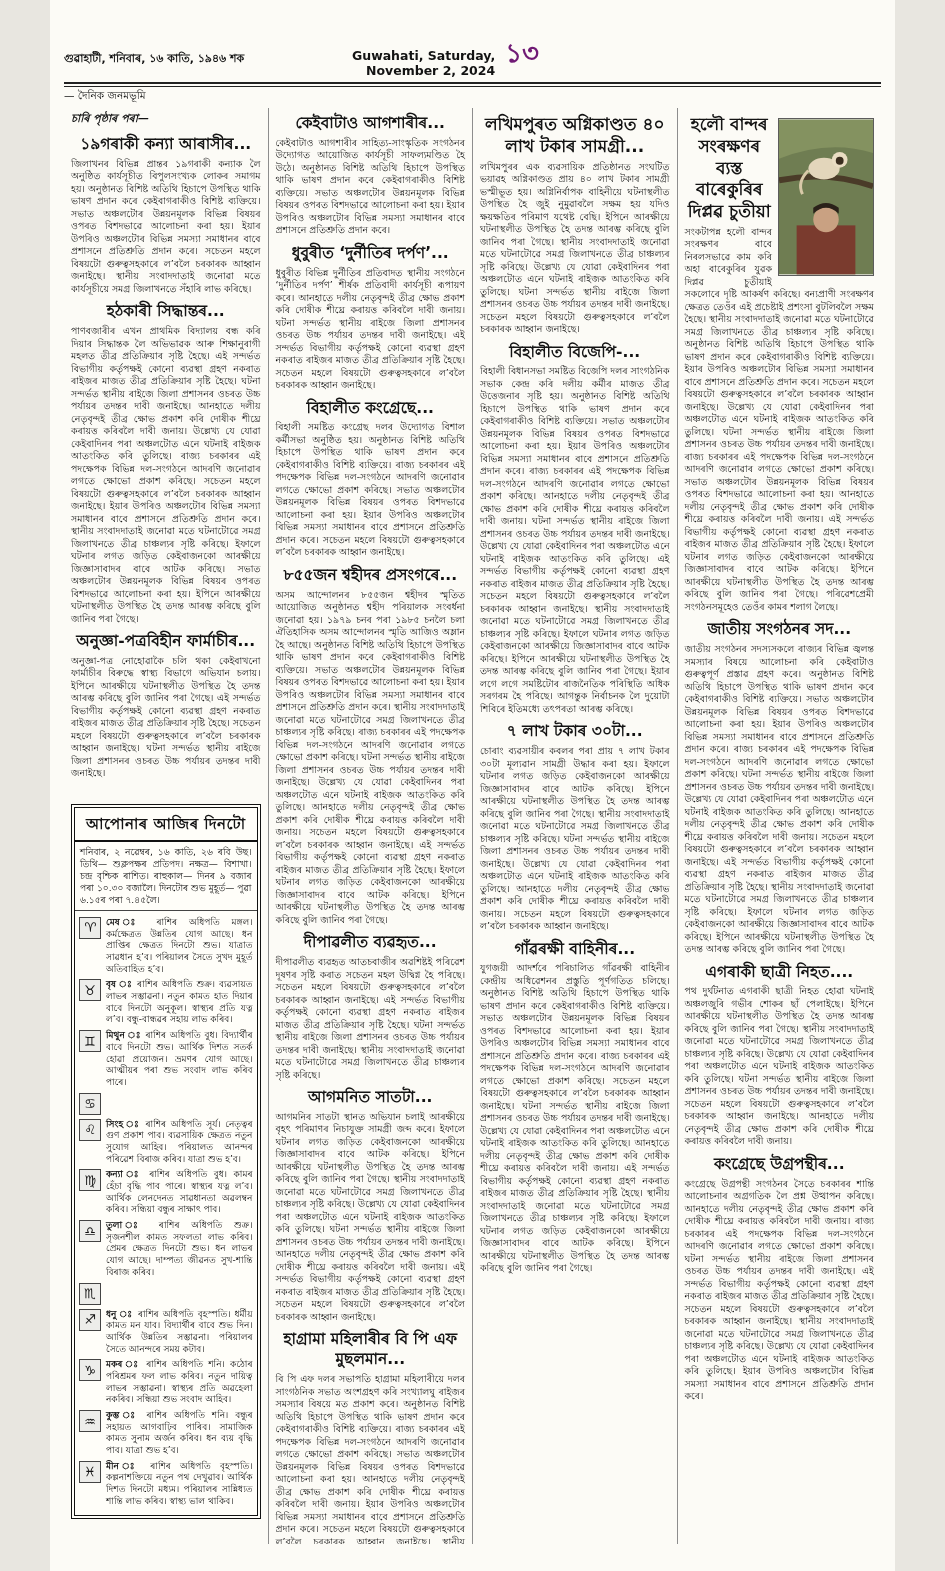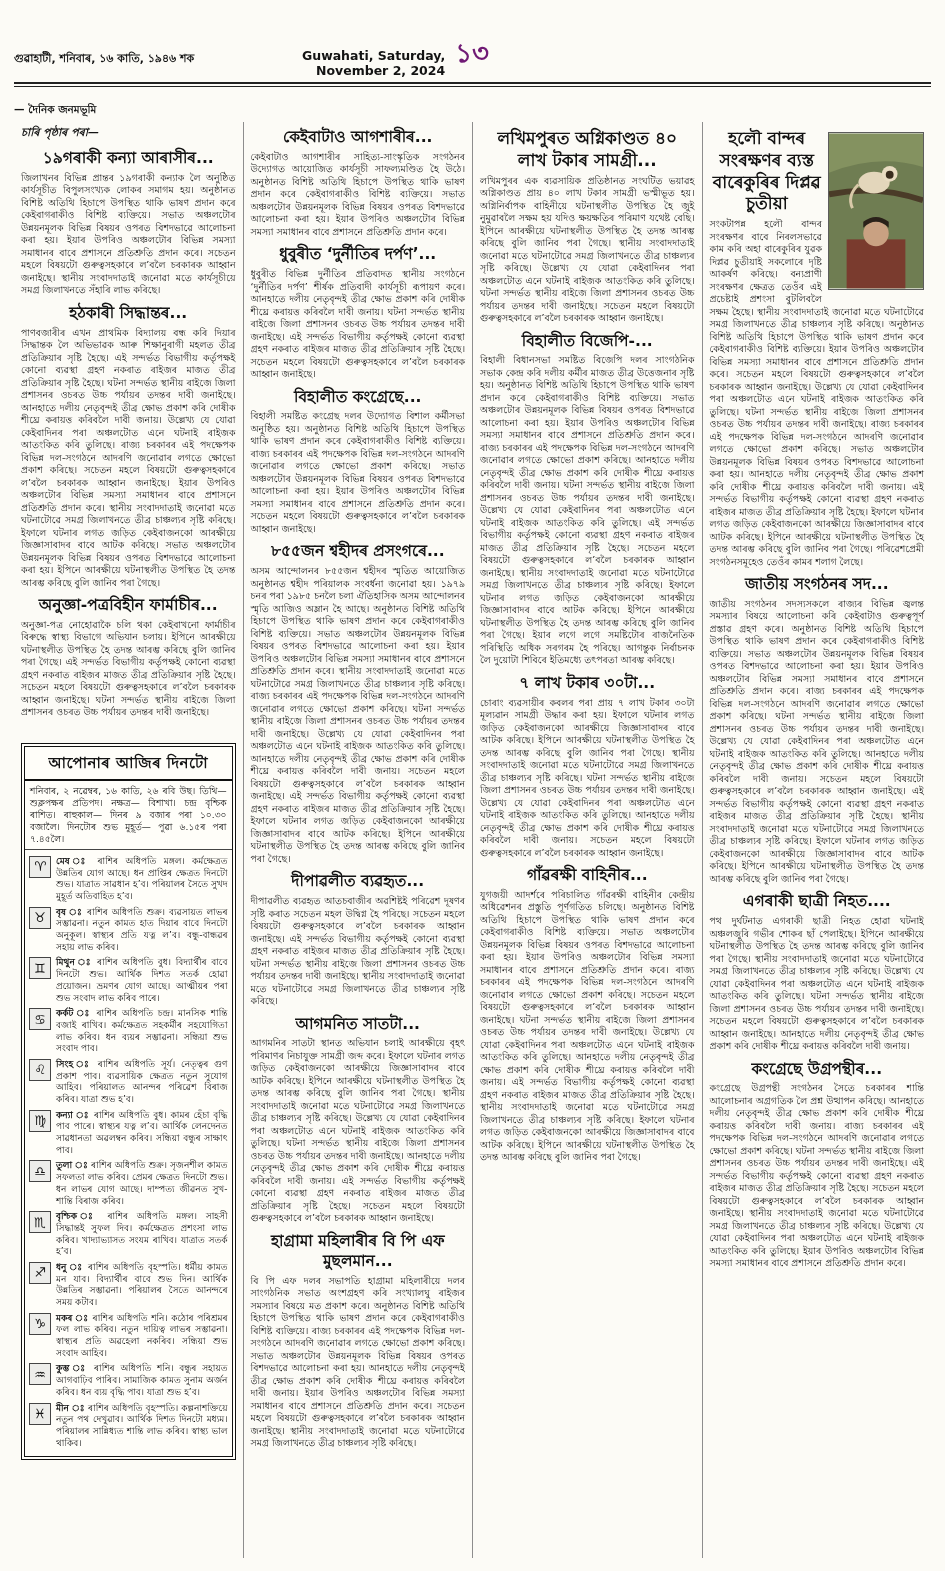--- a/index.html
+++ b/index.html
@@ -1,33 +1,33 @@
 <!DOCTYPE html>
 <html><head>
 <meta charset="utf-8">
 <style>
   * { margin:0; padding:0; box-sizing:border-box; }
   html,body { background:#e8e6e0; }
   body { font-family:"DejaVu Sans","Liberation Sans",sans-serif; color:#131313; }
-  .page { width:945px; height:1571px; margin:0 auto; background:#fcfbf6; padding:40px 14px 12px; overflow:hidden; position:relative; }
+  .page { width:845px; height:1571px; margin:0 auto; background:#fcfbf6; padding:40px 14px 12px; overflow:hidden; position:relative; }
 
   
   .hdr { display:flex; align-items:center; }
   .hdr-left { width:225px; font-size:11px; font-weight:600; }
   .hdr-center { flex:1; text-align:center; }
   .masthead-band { display:inline-block; background:#f6ecb5; border-top:2px solid #c32222; border-bottom:2px solid #c32222; padding:1px 10px; }
   .masthead-row { display:flex; align-items:center; gap:8px; }
   .masthead-title { font-size:33px; font-weight:800; color:#c32222; letter-spacing:1px; line-height:1.05; }
   .orn { width:72px; height:20px; }
   .orn.flip { transform:scaleX(-1); }
   .hdr-right { width:250px; text-align:right; display:flex; align-items:flex-start; justify-content:flex-end; gap:10px; }
   .date-en { font-size:12.5px; font-weight:600; padding-top:8px; }
   .pageno { font-size:26px; font-weight:800; color:#701a75; line-height:1; }
   .hdr-rule { margin-top:4px; border-top:2px solid #222; border-bottom:1px solid #222; height:5px; }
-  .paper-line { font-size:10.5px; font-weight:700; margin:15px 0 3px; }
+  .paper-line { font-size:10.5px; font-weight:400; margin:1px 0 3px; }
 
   
   .cols { display:flex; height:1436px; }
   .col { flex:1 1 0; padding:0 7px; overflow:hidden; }
   .col + .col { border-left:1px solid #8d8d8d; }
   .continuation { font-size:11px; font-weight:800; font-style:italic; margin:2px 0 3px; }
 
   article { margin-bottom:7px; }
   .hl { font-size:15.5px; font-weight:800; text-align:center; line-height:1.28; margin:6px 2px 3px; }
   .hl-lg { font-size:17px; }
@@ -99,37 +99,35 @@
           <div class="z-entry">
             <div class="z-icon">♉</div>
             <div class="z-text"><span class="z-sign">বৃষ</span><span>ৰাশিৰ অধিপতি শুক্ৰ। ব্যৱসায়ত লাভৰ সম্ভাৱনা। নতুন কামত হাত দিয়াৰ বাবে দিনটো অনুকূল। স্বাস্থ্যৰ প্ৰতি যত্ন ল’ব। বন্ধু-বান্ধৱৰ সহায় লাভ কৰিব।</span></div>
           </div>
           <div class="z-entry">
             <div class="z-icon">♊</div>
             <div class="z-text"><span class="z-sign">মিথুন</span><span>ৰাশিৰ অধিপতি বুধ। বিদ্যাৰ্থীৰ বাবে দিনটো শুভ। আৰ্থিক দিশত সতৰ্ক হোৱা প্ৰয়োজন। ভ্ৰমণৰ যোগ আছে। আত্মীয়ৰ পৰা শুভ সংবাদ লাভ কৰিব পাৰে।</span></div>
           </div>
           <div class="z-entry">
             <div class="z-icon">♋</div>
-            <div class="z-text"><span class="z-sign">কৰ্কট</span><span>ৰাশিৰ অধিপতি চন্দ্ৰ। মানসিক শান্তি বজাই ৰাখিব। কৰ্মক্ষেত্ৰত সহকৰ্মীৰ সহযোগিতা লাভ কৰিব। ধন ব্যয়ৰ সম্ভাৱনা। সন্ধিয়া শুভ সংবাদ পাব।</span></div>
           </div>
           <div class="z-entry">
             <div class="z-icon">♌</div>
             <div class="z-text"><span class="z-sign">সিংহ</span><span>ৰাশিৰ অধিপতি সূৰ্য। নেতৃত্বৰ গুণ প্ৰকাশ পাব। ব্যৱসায়িক ক্ষেত্ৰত নতুন সুযোগ আহিব। পৰিয়ালত আনন্দৰ পৰিৱেশ বিৰাজ কৰিব। যাত্ৰা শুভ হ’ব।</span></div>
           </div>
           <div class="z-entry">
             <div class="z-icon">♍</div>
             <div class="z-text"><span class="z-sign">কন্যা</span><span>ৰাশিৰ অধিপতি বুধ। কামৰ হেঁচা বৃদ্ধি পাব পাৰে। স্বাস্থ্যৰ যত্ন ল’ব। আৰ্থিক লেনদেনত সাৱধানতা অৱলম্বন কৰিব। সন্ধিয়া বন্ধুৰ সাক্ষাৎ পাব।</span></div>
           </div>
           <div class="z-entry">
             <div class="z-icon">♎</div>
             <div class="z-text"><span class="z-sign">তুলা</span><span>ৰাশিৰ অধিপতি শুক্ৰ। সৃজনশীল কামত সফলতা লাভ কৰিব। প্ৰেমৰ ক্ষেত্ৰত দিনটো শুভ। ধন লাভৰ যোগ আছে। দাম্পত্য জীৱনত সুখ-শান্তি বিৰাজ কৰিব।</span></div>
           </div>
           <div class="z-entry">
             <div class="z-icon">♏</div>
-            <div class="z-text"><span class="z-sign">বৃশ্চিক</span><span>ৰাশিৰ অধিপতি মঙ্গল। সাহসী সিদ্ধান্তই সুফল দিব। কৰ্মক্ষেত্ৰত প্ৰশংসা লাভ কৰিব। খাদ্যাভ্যাসত সংযম ৰাখিব। যাত্ৰাত সতৰ্ক হ’ব।</span></div>
           </div>
           <div class="z-entry">
             <div class="z-icon">♐</div>
             <div class="z-text"><span class="z-sign">ধনু</span><span>ৰাশিৰ অধিপতি বৃহস্পতি। ধৰ্মীয় কামত মন যাব। বিদ্যাৰ্থীৰ বাবে শুভ দিন। আৰ্থিক উন্নতিৰ সম্ভাৱনা। পৰিয়ালৰ সৈতে আনন্দৰে সময় কটাব।</span></div>
           </div>
           <div class="z-entry">
             <div class="z-icon">♑</div>
             <div class="z-text"><span class="z-sign">মকৰ</span><span>ৰাশিৰ অধিপতি শনি। কঠোৰ পৰিশ্ৰমৰ ফল লাভ কৰিব। নতুন দায়িত্ব লাভৰ সম্ভাৱনা। স্বাস্থ্যৰ প্ৰতি অৱহেলা নকৰিব। সন্ধিয়া শুভ সংবাদ আহিব।</span></div>
           </div>
           <div class="z-entry">

